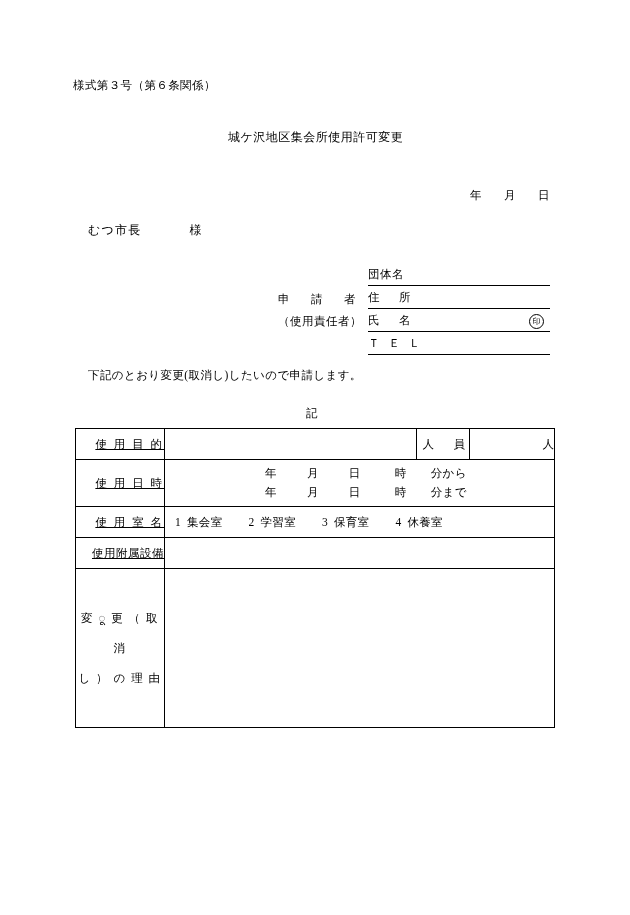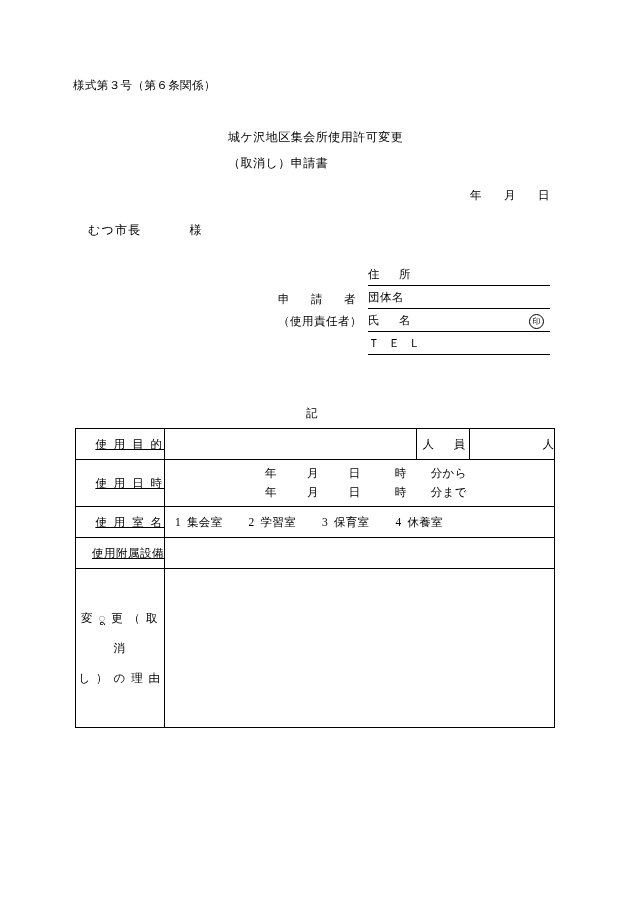--- a/index.html
+++ b/index.html
@@ -203,52 +203,52 @@
 </style>
 </head>
 <body>
 
 <div class="page">
 
   <div class="form-no">様式第３号（第６条関係）</div>
 
   <div class="title-block">
     <span>城ケ沢地区集会所使用許可変更</span>
-    <span class="title-line2">（取消し）申請書</span>
   </div>
 
   <div class="date-line">
     <span>年</span><span class="sp"></span><span>月</span><span class="sp"></span><span>日</span>
   </div>
 
   <div class="mayor-line">
     <span>むつ市長</span><span class="sama">様</span>
   </div>
 
   <div class="applicant-label">
     <span class="l1">申　請　者</span>
     <span class="l2">（使用責任者）</span>
   </div>
 
   <div class="fields">
     <div class="field-row">
+      <span class="field-label f-dantai">団体名</span>
+    </div>
+    <div class="field-row">
       <span class="field-label f-jusho">住　所</span>
-    </div>
-    <div class="field-row">
-      <span class="field-label f-dantai">団体名</span>
     </div>
     <div class="field-row">
       <span class="field-label f-shimei">氏　名</span>
       <span class="seal">印</span>
     </div>
     <div class="field-row">
       <span class="field-label f-tel">Ｔ Ｅ Ｌ</span>
     </div>
   </div>
 
+  <div class="statement">下記のとおり変更(取消し)したいので申請します。</div>
 
   <div class="ki">記</div>
 
   <table class="main">
     <tbody>
         <tr class="row-purpose">
       <td class="lbl">使 用 目 的</td>
       <td></td>
       <td class="people-lbl">人　員</td>
       <td class="people-val"><span></span><span>人</span></td>

